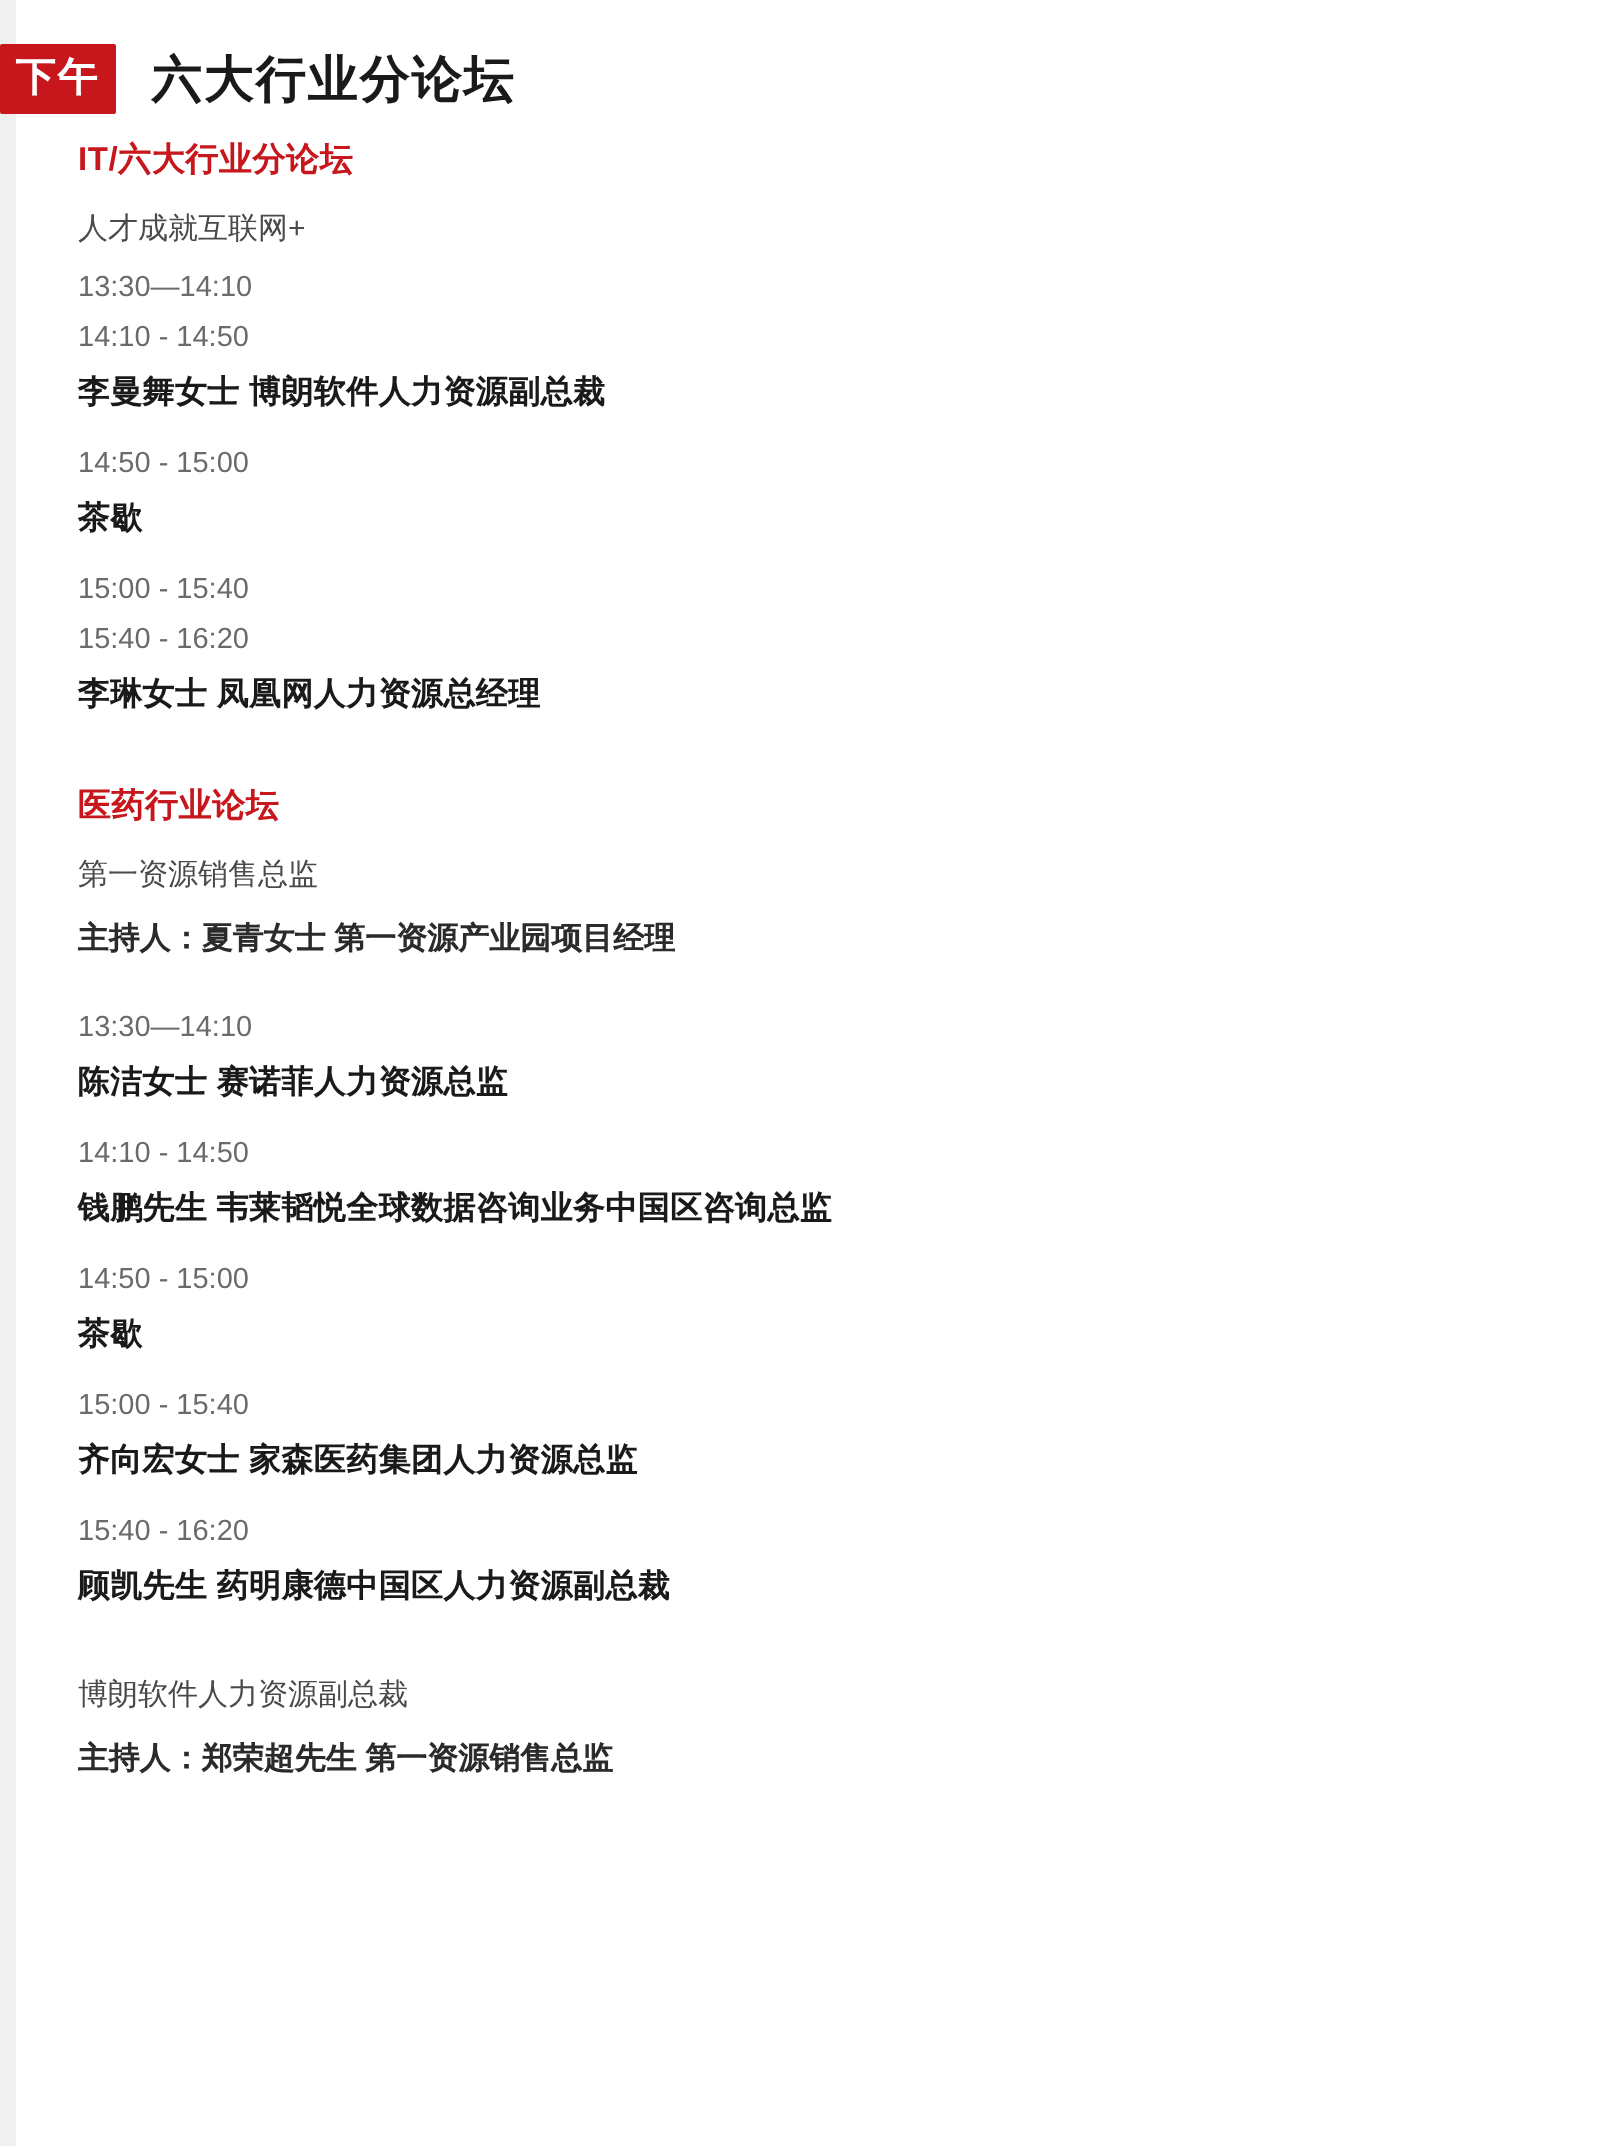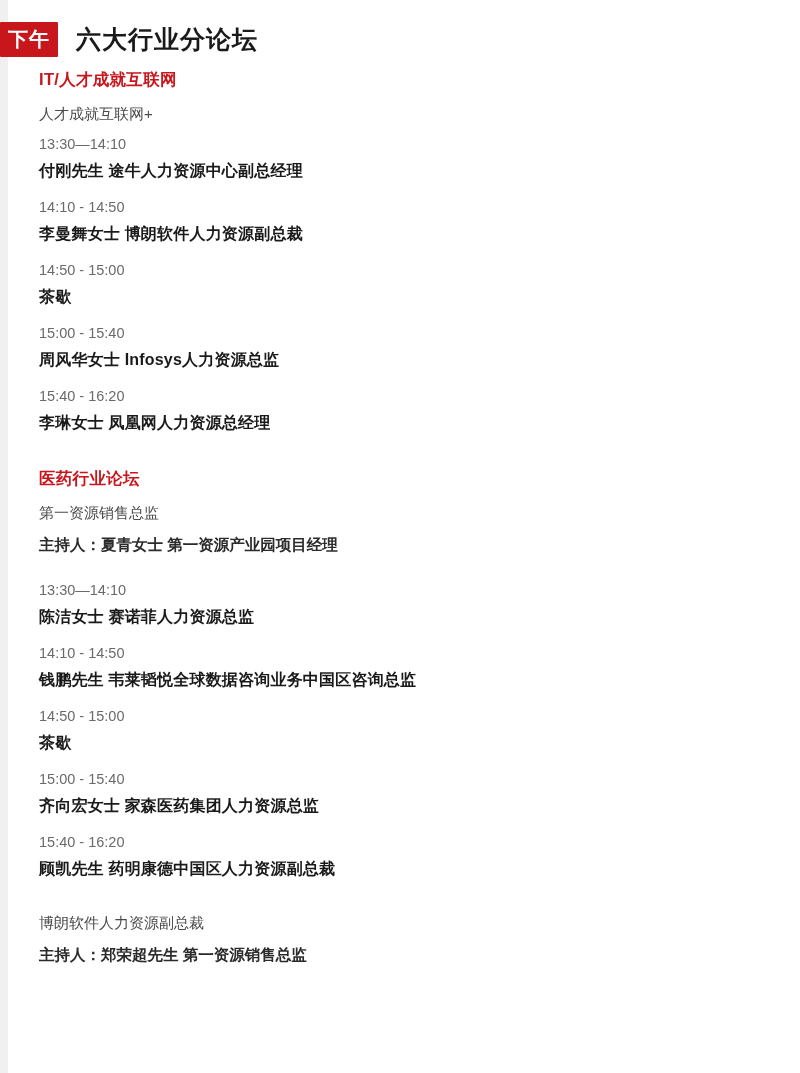--- a/index.html
+++ b/index.html
@@ -119,38 +119,36 @@
   <div class="content-card">
 
     <div class="section-header">
       <span class="time-badge">下午</span>
       <span class="section-title">六大行业分论坛</span>
     </div>
 
     <div class="forums">
 
       <div class="forum">
-        <div class="forum-title">IT/人才成就互联网</div>
+        <div class="forum-title">IT/六大行业分论坛</div>
         <div class="forum-subtitle">人才成就互联网+</div>
         <ul class="agenda">
           <li class="agenda-item">
             <div class="agenda-time">13:30—14:10</div>
-            <div class="agenda-speaker">付刚先生 途牛人力资源中心副总经理</div>
           </li>
           <li class="agenda-item">
             <div class="agenda-time">14:10 - 14:50</div>
             <div class="agenda-speaker">李曼舞女士 博朗软件人力资源副总裁</div>
           </li>
           <li class="agenda-item">
             <div class="agenda-time">14:50 - 15:00</div>
             <div class="agenda-speaker">茶歇</div>
           </li>
           <li class="agenda-item">
             <div class="agenda-time">15:00 - 15:40</div>
-            <div class="agenda-speaker">周风华女士 Infosys人力资源总监</div>
           </li>
           <li class="agenda-item">
             <div class="agenda-time">15:40 - 16:20</div>
             <div class="agenda-speaker">李琳女士 凤凰网人力资源总经理</div>
           </li>
         </ul>
       </div>
 
       <div class="forum">
         <div class="forum-title">医药行业论坛</div>

